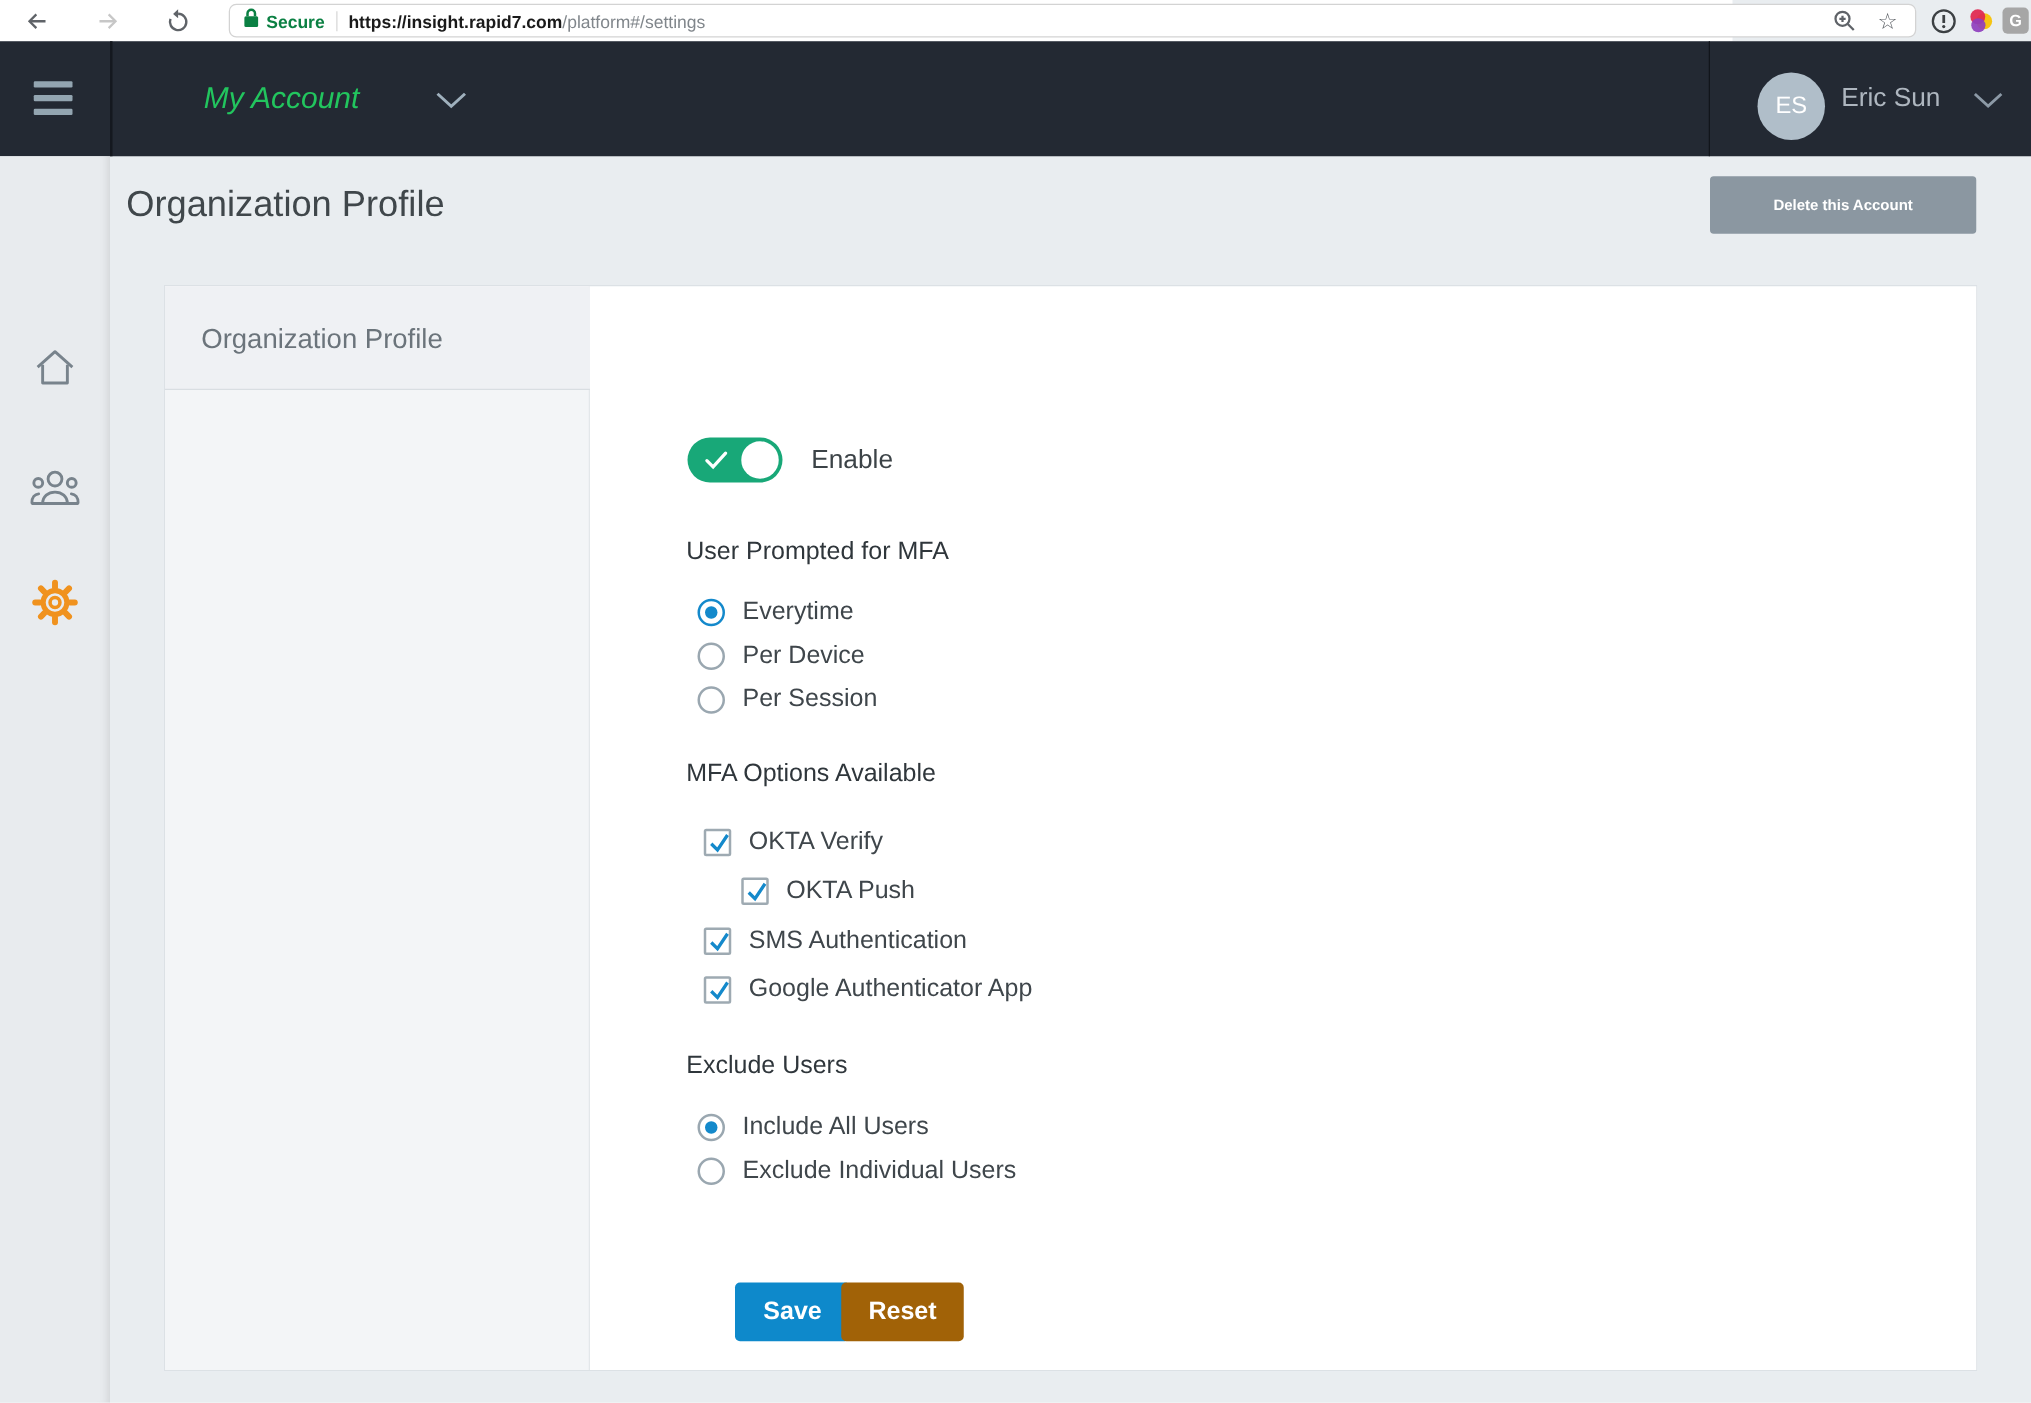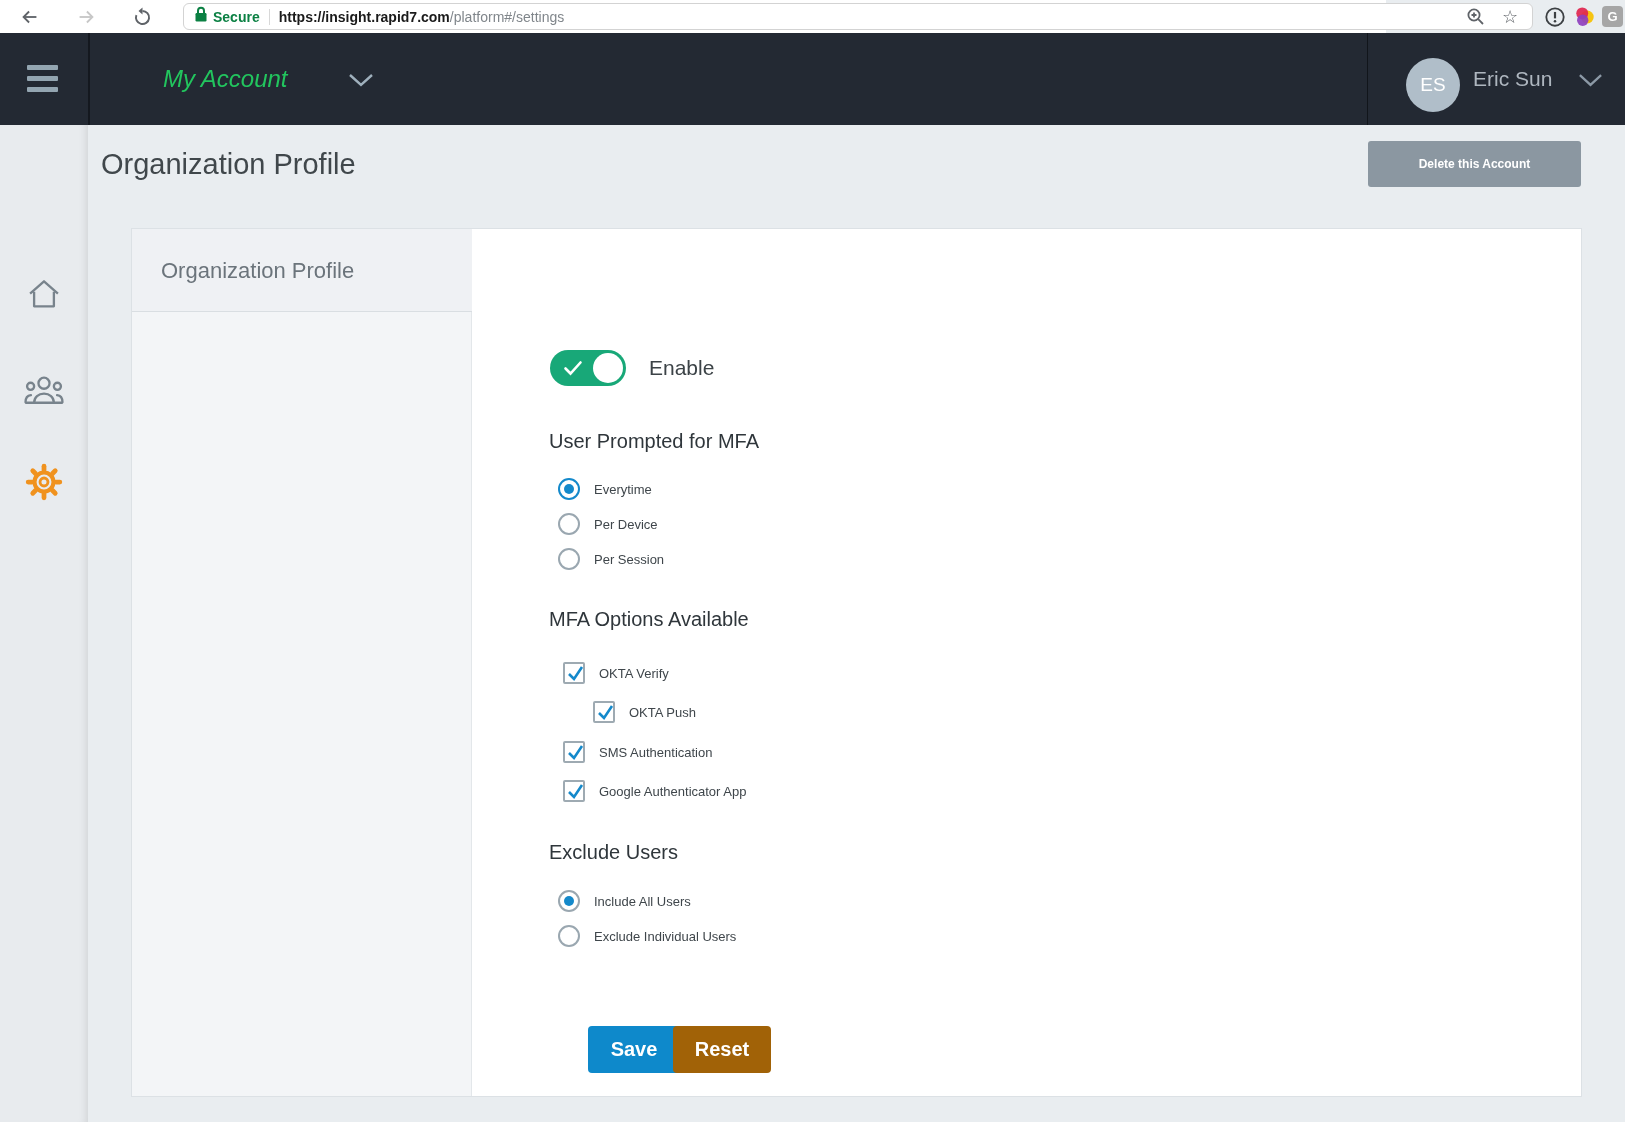--- a/index.html
+++ b/index.html
@@ -57,21 +57,21 @@
                 background:#ffffff; border-left:6px solid #4c8fad; border-bottom:1px solid #d9dee2; color:#394045; }
 
   
   .toggle { position:absolute; left:418px; top:121px; width:76px; height:36px; border-radius:18px; background:#18a878; cursor:pointer; }
   .toggle .knob { position:absolute; right:3px; top:3px; width:30px; height:30px; border-radius:50%; background:#fff; }
   .toggle svg { position:absolute; left:13px; top:10px; }
   .enable-label { position:absolute; left:517px; top:121px; height:36px; line-height:36px; font-size:21px; color:#3c4347; }
 
   .sec-heading { position:absolute; font-size:20px; color:#2f363b; }
   .opt-row { position:absolute; display:flex; align-items:center; cursor:pointer; }
-  .opt-label { font-size:13px; color:#3f464b; margin-left:14px; }
+  .opt-label { font-size:20px; color:#3f464b; margin-left:14px; }
 
   .radio { width:22px; height:22px; border-radius:50%; border:2px solid #9aa7b0; background:#fff; position:relative; flex:none; }
   .radio.sel-blue { border-color:#1489cb; }
   .radio.dot::after { content:""; position:absolute; left:4px; top:4px; width:10px; height:10px; border-radius:50%; background:#1489cb; }
 
   .checkbox { width:22px; height:22px; border:2px solid #9eaab2; border-radius:2px; background:#fff; position:relative; flex:none; }
   .checkbox svg { position:absolute; left:1px; top:0px; }
 
   .save-btn { position:absolute; left:417px; top:797px; width:92px; height:47px; background:#0e89cb; border-radius:4px; font-size:20px;margin-left:39px; }
   .reset-btn { position:absolute; left:541px; top:797px; width:98px; height:47px; background:#a16207; border-radius:4px; font-size:20px; }

